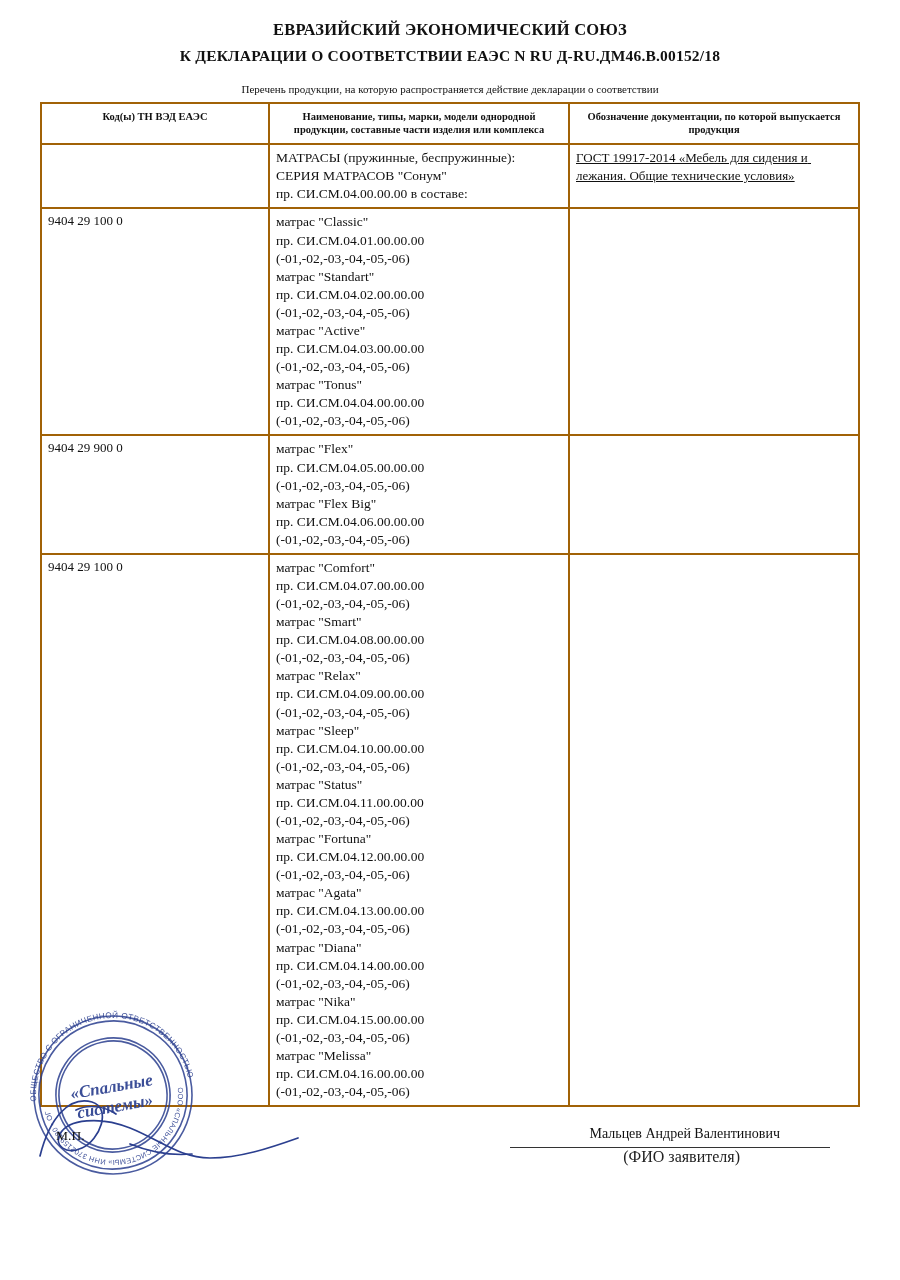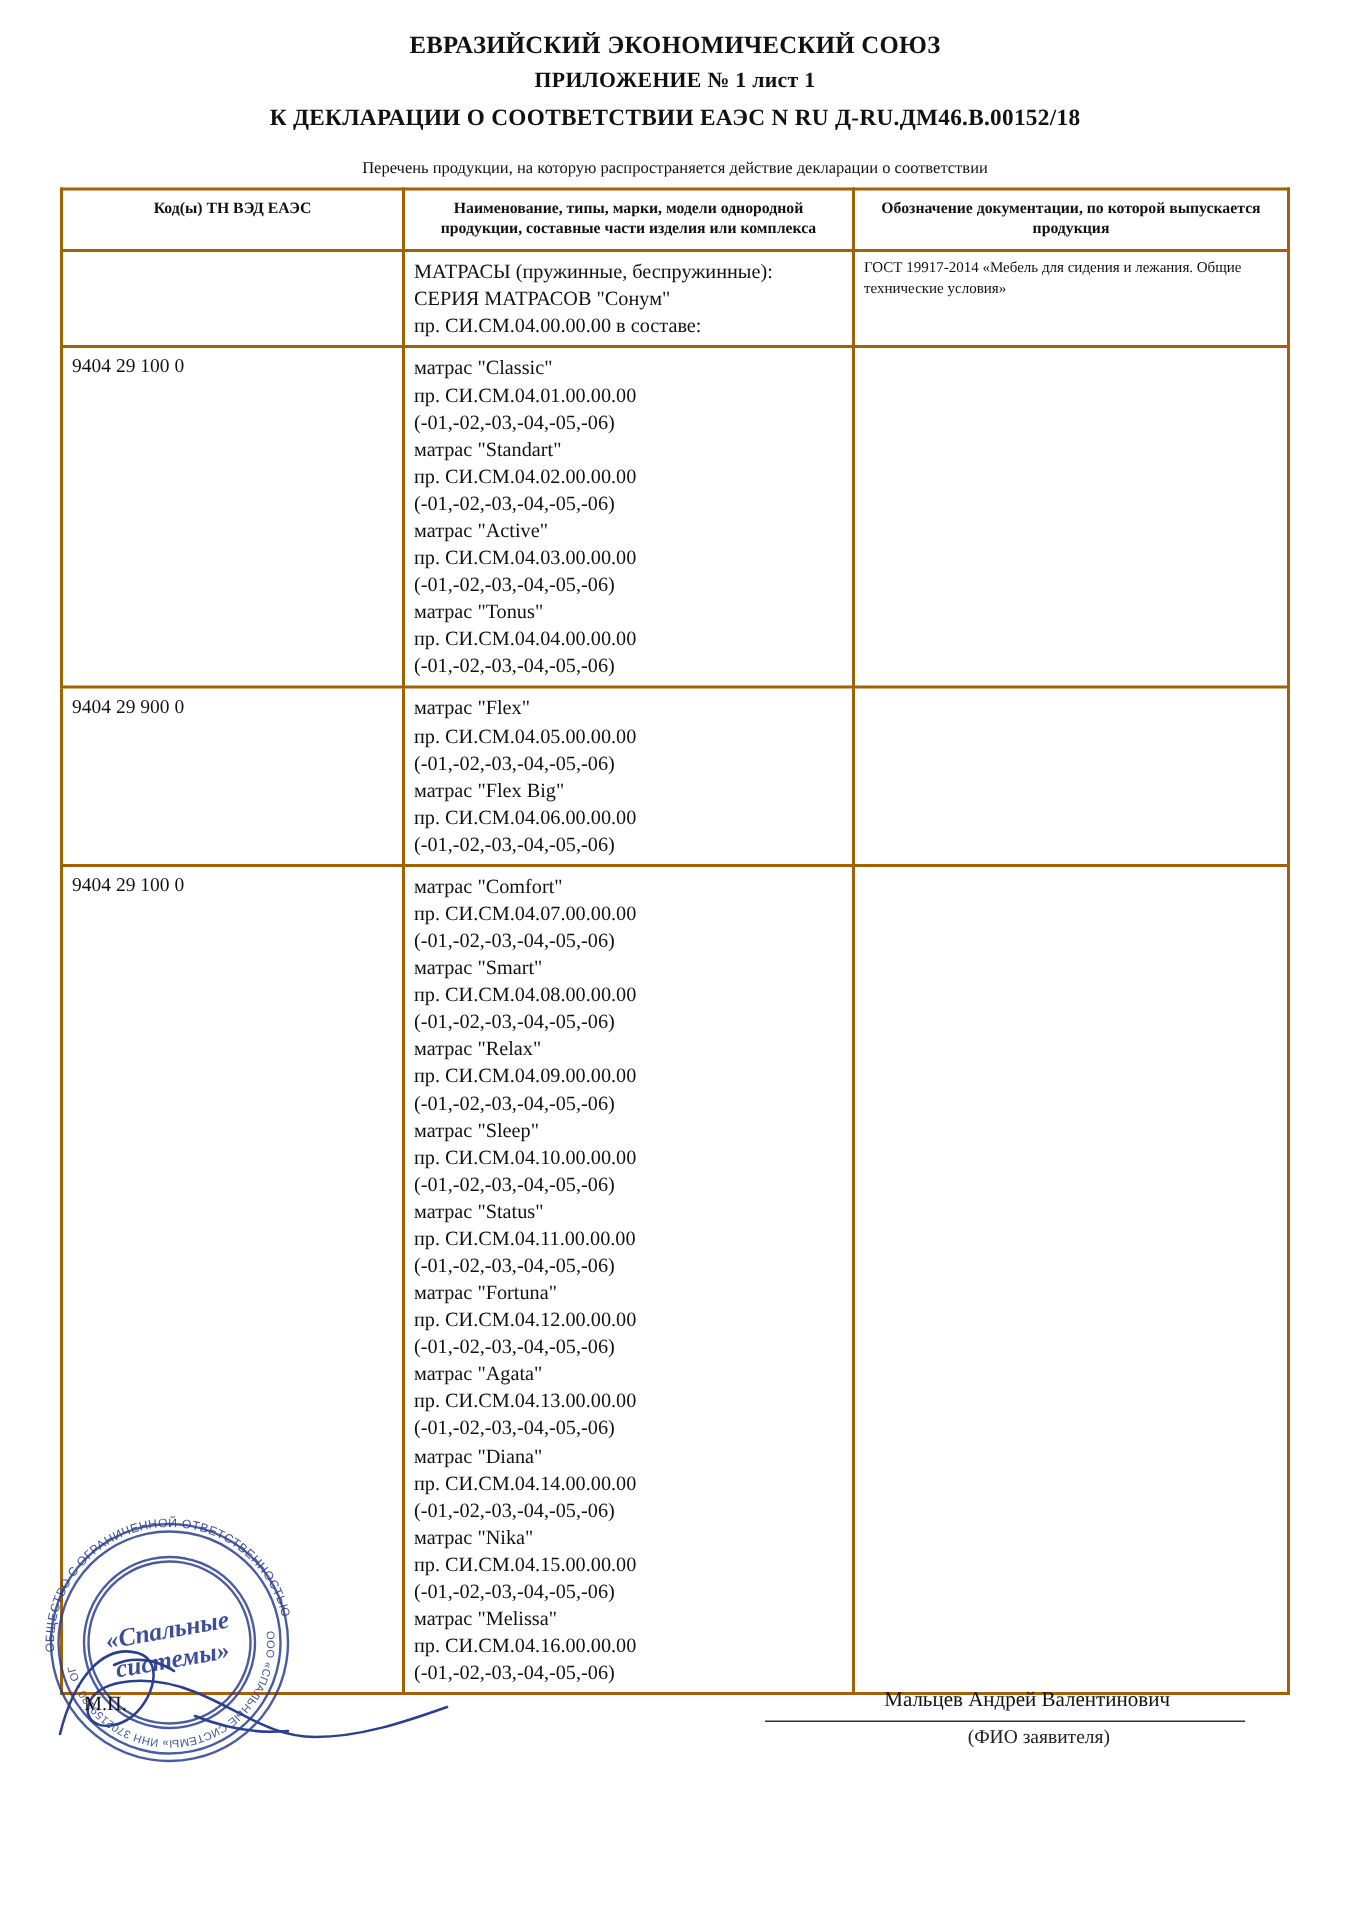--- a/index.html
+++ b/index.html
@@ -50,21 +50,21 @@
   }
   table.main th {
     text-align: center;
     font-size: 10.5px;
     font-weight: bold;
     line-height: 1.25;
     padding: 6px 8px 7px 8px;
   }
   td.col-code { width: 228px; font-size: 13px; padding-top: 6px; }
   td.col-name { width: 300px; font-size: 13.5px; line-height: 1.34; }
-  td.col-doc  { width: 290px; font-size: 10px; line-height: 1.34; padding-top: 6px;}
+  td.col-doc  { width: 290px; font-size: 13px; line-height: 1.34; padding-top: 6px; text-decoration: underline;}
   th.col-code { width: 228px; }
   th.col-name { width: 300px; }
   th.col-doc  { width: 290px; margin-top: 33px; }
 
   .cell-line { white-space: pre-wrap; }
 
   .footer {
     position: absolute;
     left: 40px;
     right: 40px;
@@ -87,21 +87,21 @@
     position: absolute;
     right: 30px;
     bottom: 30px;
     width: 320px;
     border-bottom: 1px solid #333;
   }
   .sign-sub {
     position: absolute;
     right: 120px;
     bottom: 12px;
-    font-size: 13px;
+    font-size: 16px;
     color: #222;
   }
 
   
   .stamp {
     position: absolute;
     left: 18px;
     bottom: 22px;
     width: 190px;
     height: 190px;
@@ -117,21 +117,20 @@
     height: 90px;
     pointer-events: none;
   }
 </style>
 </head>
 <body>
 
 <div class="page">
 
   <div class="head-line head-1">ЕВРАЗИЙСКИЙ ЭКОНОМИЧЕСКИЙ СОЮЗ</div>
-  <div class="head-line head-2">ПРИЛОЖЕНИЕ № 1 лист 1</div>
   <div class="head-line head-3">К ДЕКЛАРАЦИИ О СООТВЕТСТВИИ ЕАЭС N RU Д-RU.ДМ46.В.00152/18</div>
 
   <div class="subtitle">Перечень продукции, на которую распространяется действие декларации о соответствии</div>
 
   <table class="main">
     <thead>
       <tr>
         <th class="col-code">Код(ы) ТН ВЭД ЕАЭС</th>
         <th class="col-name">Наименование, типы, марки, модели однородной продукции, составные части изделия или комплекса</th>
         <th class="col-doc">Обозначение документации, по которой выпускается продукция</th>

